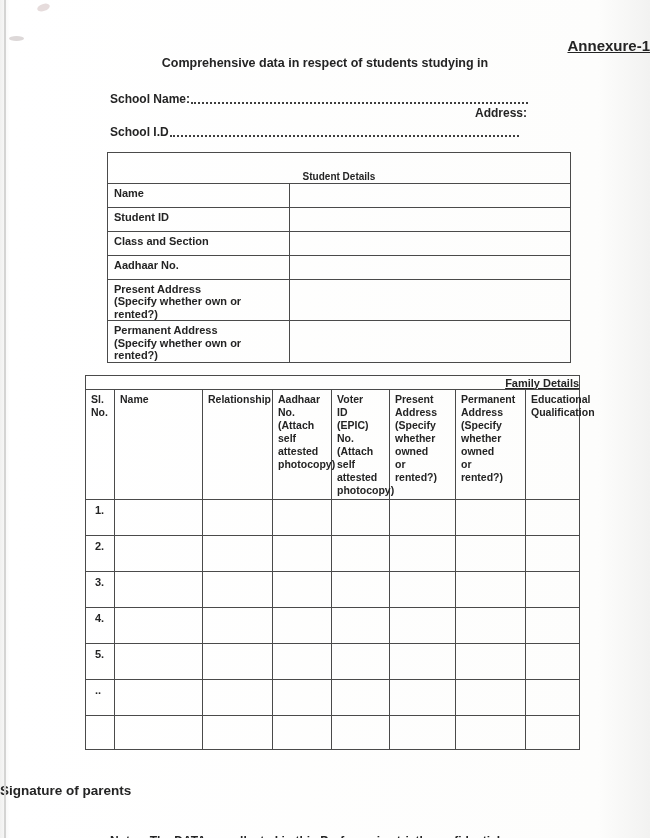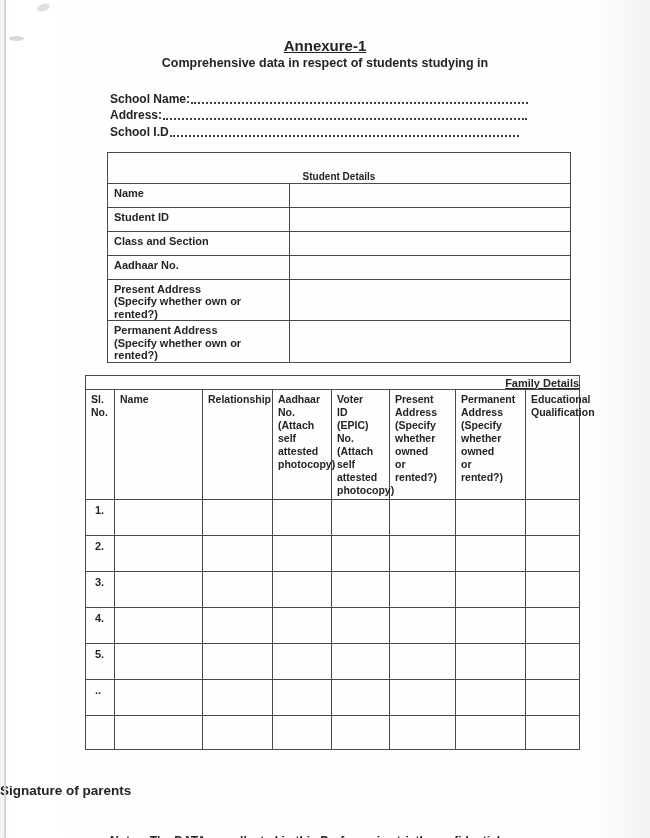--- a/index.html
+++ b/index.html
@@ -18,29 +18,29 @@
   .scan-edge-left { position: absolute; left: 4px; top: 0; width: 2px; height: 838px; background: #d4d4d3; }
   .smudge-1 { position: absolute; left: 37px; top: 4px; width: 13px; height: 7px; background: #e6dcdc; border-radius: 50%; transform: rotate(-18deg); }
   .smudge-2 { position: absolute; left: 9px; top: 36px; width: 15px; height: 5px; background: #ddd8d8; border-radius: 50%; }
 
   .u { text-decoration: underline; }
   .pre { white-space: pre-wrap; }
   .pre-line { white-space: pre-line; }
 
   
   .header { padding-top: 37px; text-align: center; }
-  .title { font-size: 15px; font-weight: bold; text-decoration: underline; line-height: 18px; }
+  .title { font-size: 15px; font-weight: bold; text-decoration: underline; line-height: 18px; text-align: right; }
   .subtitle { font-size: 12.5px; font-weight: bold; line-height: 17px; }
 
   
   .school-block { margin: 17px 0 0 110px; }
   .school-row { display: flex; align-items: flex-end; height: 16.5px; font-size: 12px; font-weight: bold; }
   .school-row .dots { flex: 1; border-bottom: 2px dotted #3d3d3d; margin: 0 0 2px 1px; }
   .school-row.w-name  { width: 418px; }
-  .school-row.w-addr  { width: 417px; }
+  .school-row.w-addr  { width: 417px; flex-direction: column; }
   .school-row.w-id    { width: 409px; }
 
   
   table { border-collapse: collapse; table-layout: fixed; }
   td { border: 1px solid #4a4a4a; vertical-align: top; padding: 0; }
 
   .student-table { margin: 13px 0 0 107px; width: 463px; }
   .student-table .st-title td { height: 14px; text-align: center; font-weight: bold; font-size: 10px; line-height: 12px; padding: 18px 0 0 0; }
   .student-table .st-label { padding: 3px 4px 0 6px; font-weight: bold; font-size: 11px; line-height: 12.5px; }
   .st-r td { height: 24px; }

